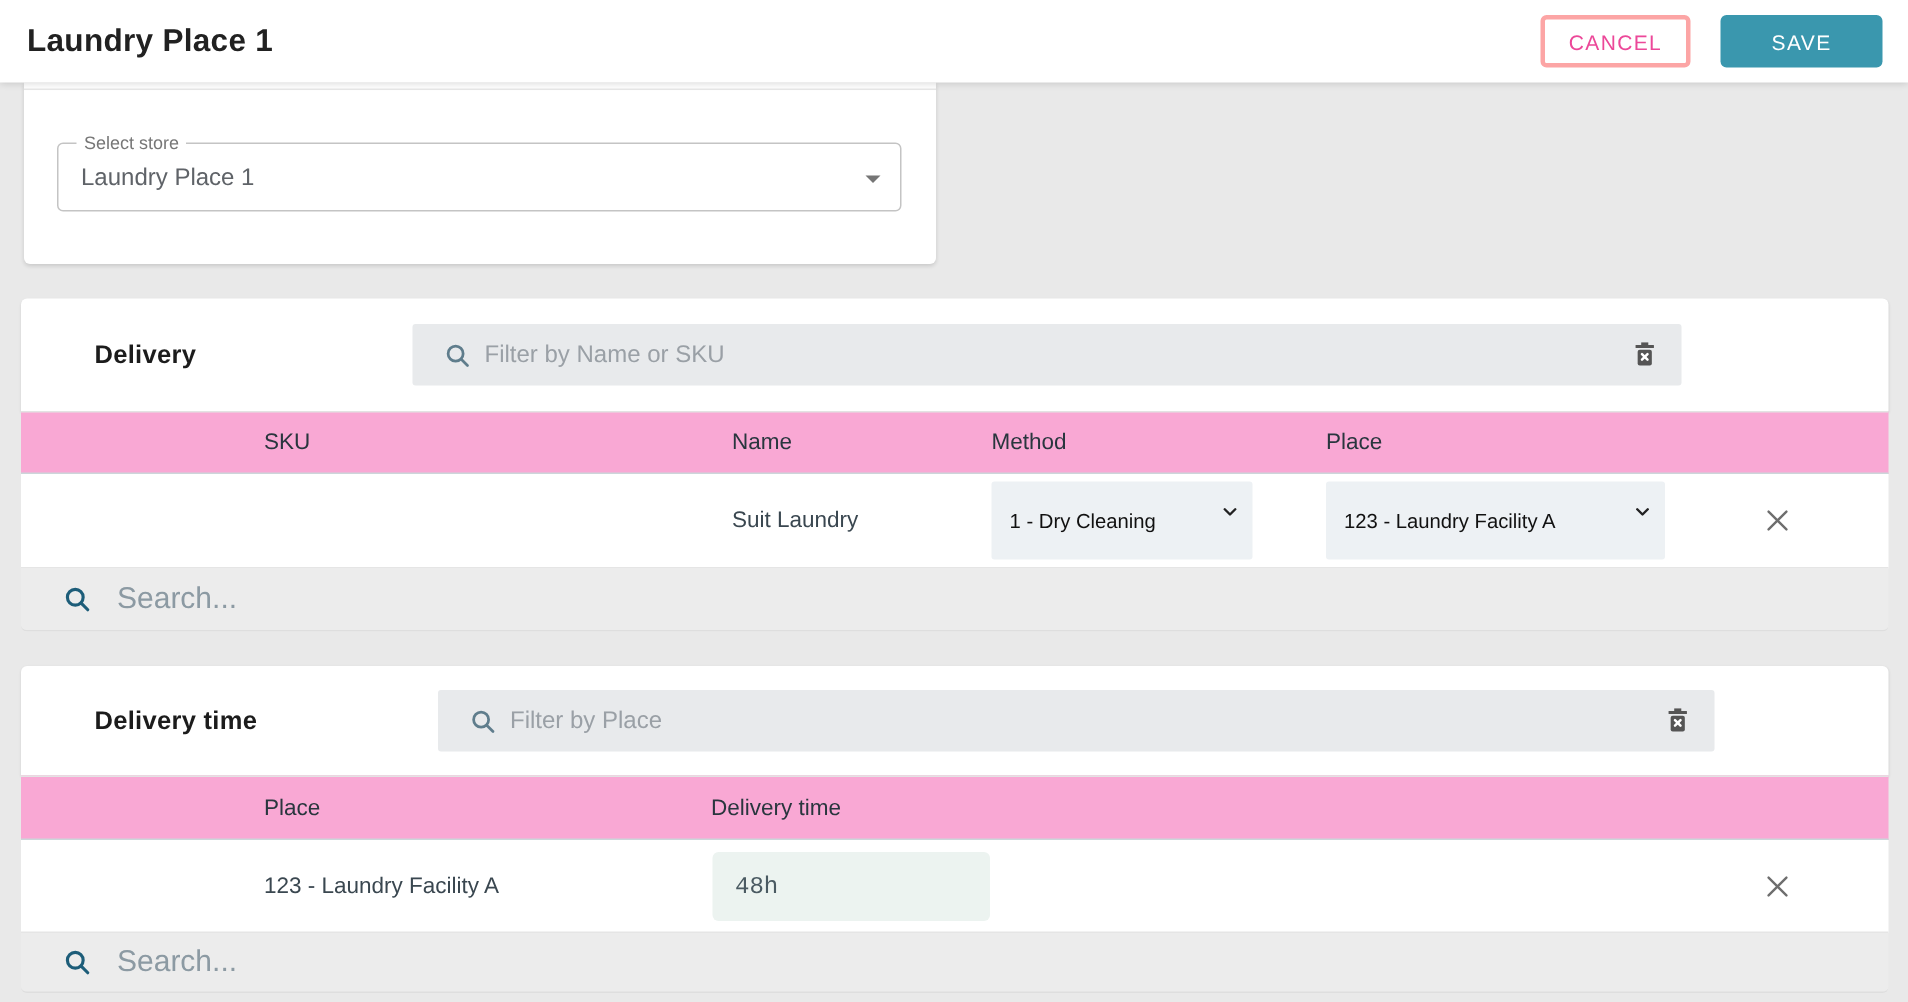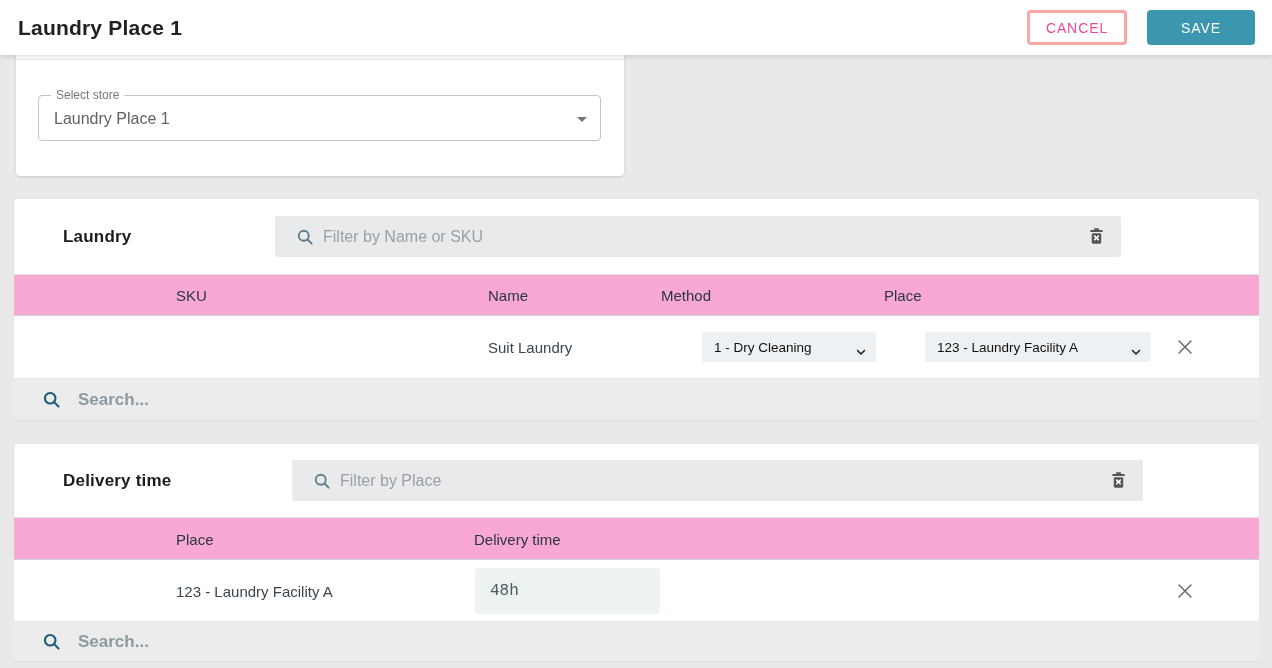--- a/index.html
+++ b/index.html
@@ -99,21 +99,21 @@
     font-size: 15px; font-weight: 500; color: #29363e;
   }
   .trow { position: relative; background: #ffffff; border-bottom: 1px solid #e5e5e5; }
   .panel-products .trow { height: 63px; }
   .panel-delivery .trow { height: 62px; }
   .td {
     position: absolute; top: 50%; transform: translateY(-50%);
     font-size: 15px; color: #3a4750;
   }
   .cell-select {
-    position: absolute; top: 50%; transform: translateY(-50%); height: 30px; margin-left: 41px;
+    position: absolute; top: 50%; transform: translateY(-50%); height: 52px;
   }
   .cell-select select {
     width: 100%; height: 100%; border: none; border-radius: 2px;
     background: #edf1f4; -webkit-appearance: none; appearance: none;
     font-size: 13.5px; color: #111111; padding: 0 30px 0 12px;
     font-family: "Liberation Sans", sans-serif; cursor: pointer;
   }
   .cell-select .chev {
     position: absolute; right: 9px; top: 14px; pointer-events: none; display: flex;
   }
@@ -130,22 +130,22 @@
 
   
   .search-row {
     position: relative; background: #ececec; border-bottom: 1px solid #dedede;
     border-radius: 0 0 4px 4px; display: flex; align-items: center;
   }
   .panel-products .search-row { height: 42px; }
   .panel-delivery .search-row { height: 40px; }
   .search-row-icon { margin-left: 27px; display: flex; }
   .search-row input {
-    flex: 1; border: none; background: transparent; font-size: 17px;
-    color: #8b5cf6; padding: 0 8px 0 16px; font-family: "Liberation Sans", sans-serif; font-weight: bold;
+    flex: 1; border: none; background: transparent; font-size: 20px;
+    color: #8b5cf6; padding: 0 8px 0 16px; font-family: "Liberation Sans", sans-serif;
   }
   .search-row input::placeholder { color: #8c9aa3; opacity: 1; }
 </style>
 </head>
 <body>
 
 <div class="screen">
 
   <header class="appbar">
     <div class="appbar-title">Laundry Place 1</div>
@@ -161,21 +161,21 @@
       <span class="floating-label">Select store</span>
       <select>
         <option>Laundry Place 1</option>
       </select>
       <span class="caret-down"></span>
     </div>
   </section>
 
   <section class="panel panel-products">
     <div class="panel-header">
-      <div class="panel-title">Laundry</div>
+      <div class="panel-title">Delivery</div>
       <div class="filter-box">
         <span class="filter-search-icon">
           <svg width="20" height="20" viewBox="0 0 24 24" fill="none" stroke="#5f7d8c" stroke-width="2.2" stroke-linecap="round">
             <circle cx="10.5" cy="10.5" r="6"></circle>
               <line x1="15" y1="15" x2="20" y2="20"></line>
           </svg>
         </span>
         <input type="text" placeholder="Filter by Name or SKU" style="">
         <button class="icon-btn filter-clear">
           <svg width="21" height="21" viewBox="0 0 24 24">

